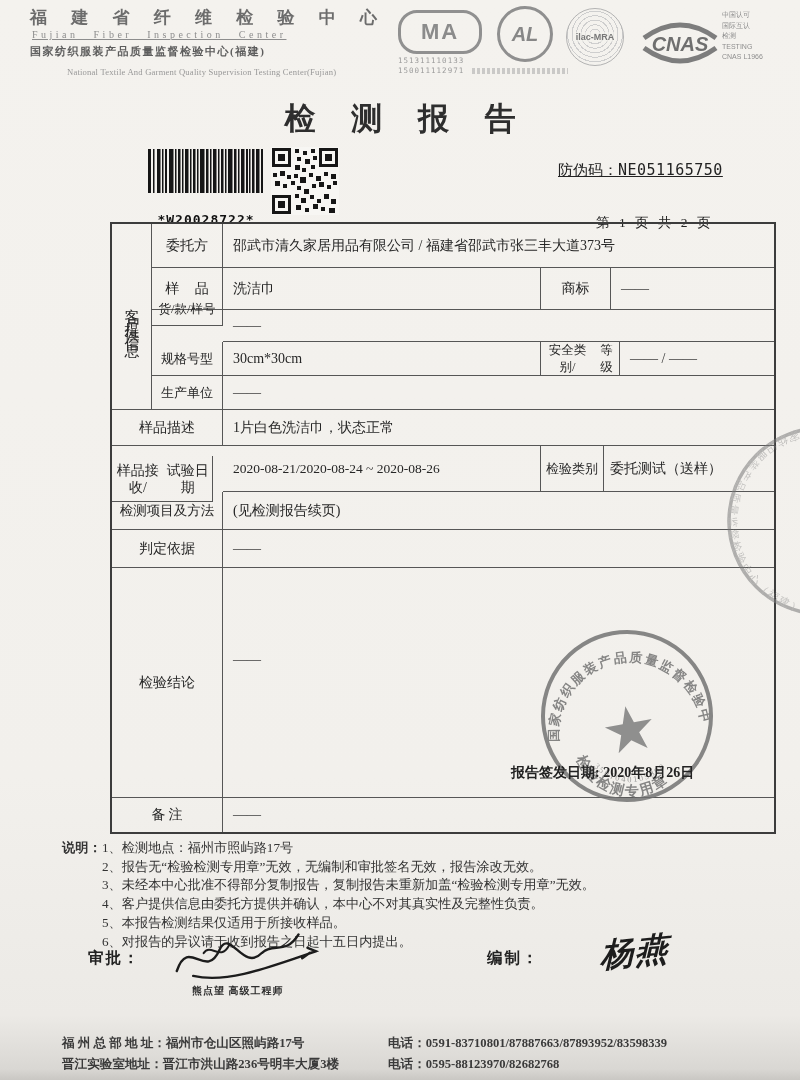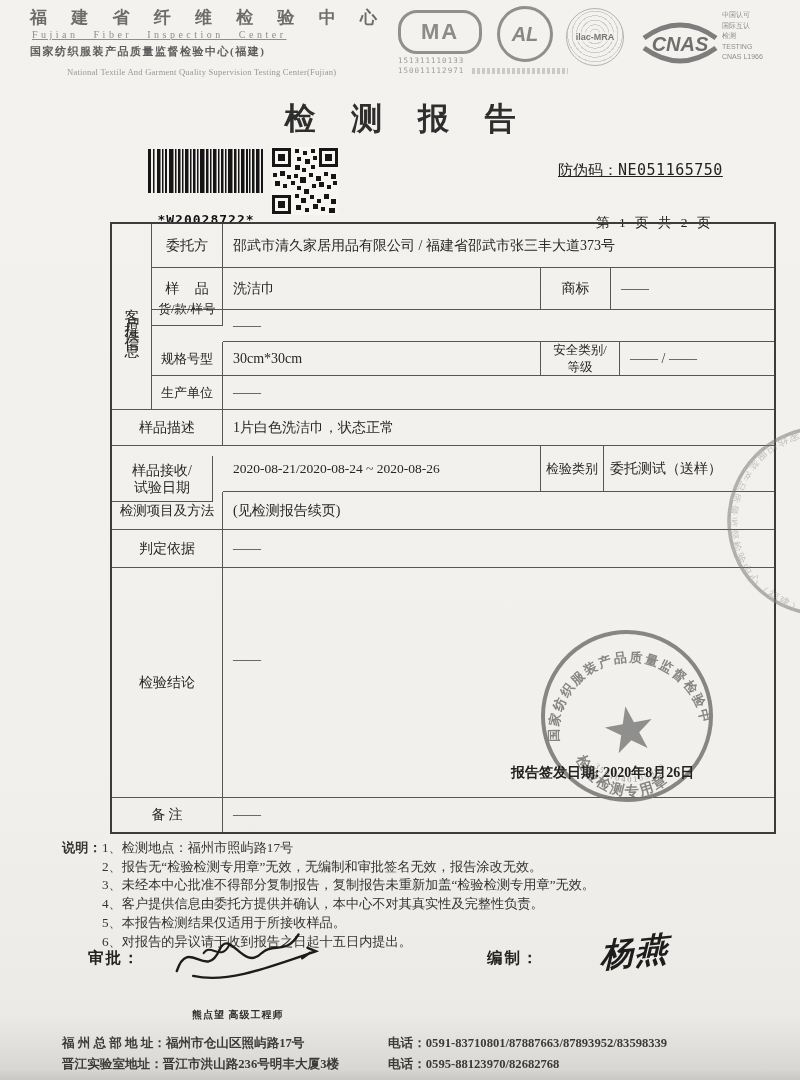--- a/index.html
+++ b/index.html
@@ -41,37 +41,37 @@
   .antifake{left:558px;top:161px;font-size:15px;color:#222;white-space:nowrap;text-decoration:underline;}
   .antifake .code{font-family:"DejaVu Sans Mono",monospace;letter-spacing:.5px;}
   .page-no{left:596px;top:214px;font-size:13.5px;letter-spacing:3px;color:#222;white-space:nowrap;}
   
   .report-table{left:62px;top:222px;width:666px;height:612px;border:2px solid #3c3c3c;box-sizing:border-box;margin-left:48px;}
   .cell{position:absolute;display:flex;align-items:center;font-size:14px;color:#262626;box-sizing:border-box;overflow:hidden;}
   .cell.lab{justify-content:center;text-align:center;}
   .cell.val{padding-left:10px;}
   .br{border-right:1px solid #565656;}
   .bb{border-bottom:1px solid #565656;}
-  .two-line{flex-direction:column;justify-content:center;line-height:17px;}
+  .two-line{justify-content:center;line-height:17px;}
   .vhead{writing-mode:vertical-rl;text-orientation:upright;letter-spacing:7px;font-size:15px;justify-content:center;}
   .small-lab{font-size:12.5px;white-space:nowrap;}
   .dash{color:#3a3a3a;}
   .concl-val{align-items:flex-start;padding-top:84px;}
   .issue-date{position:absolute;left:288px;top:196px;font-size:14px;font-weight:bold;color:#222;white-space:nowrap;z-index:3;}
   
   .stamp-main{left:537px;top:626px;z-index:2;opacity:.82;}
   .stamp-edge{left:724px;top:411px;z-index:2;opacity:.55;}
   
   .notes{left:62px;top:839px;width:660px;font-size:13.2px;color:#333;}
   .notes .note-label{position:absolute;left:0;top:0;font-weight:bold;}
   .notes .note-items{margin-left:40px;}
   .notes .note-items div{line-height:18.7px;white-space:nowrap;}
   
   .signoff-label{font-size:15.5px;font-weight:bold;color:#222;letter-spacing:2px;}
-  .approver-stamp{left:192px;top:1008px;font-size:10px;font-weight:bold;color:#2e2e2e;letter-spacing:1px;white-space:nowrap;}
+  .approver-stamp{left:192px;top:984px;font-size:10px;font-weight:bold;color:#2e2e2e;letter-spacing:1px;white-space:nowrap;}
   .sig-yang{left:600px;top:930px;font-size:33px;color:#1d1d1d;font-weight:bold;font-style:italic;
     transform:rotate(-6deg) skewX(-6deg);letter-spacing:2px;}
   
   .footer-line{left:62px;width:710px;font-size:12.6px;font-weight:bold;color:#3a3a3a;white-space:nowrap;}
   .footer-line .tel{position:absolute;left:326px;top:0;}
 </style>
 </head>
 <body>
 
 <div class="abs org-cn">福 建 省 纤 维 检 验 中 心</div>

